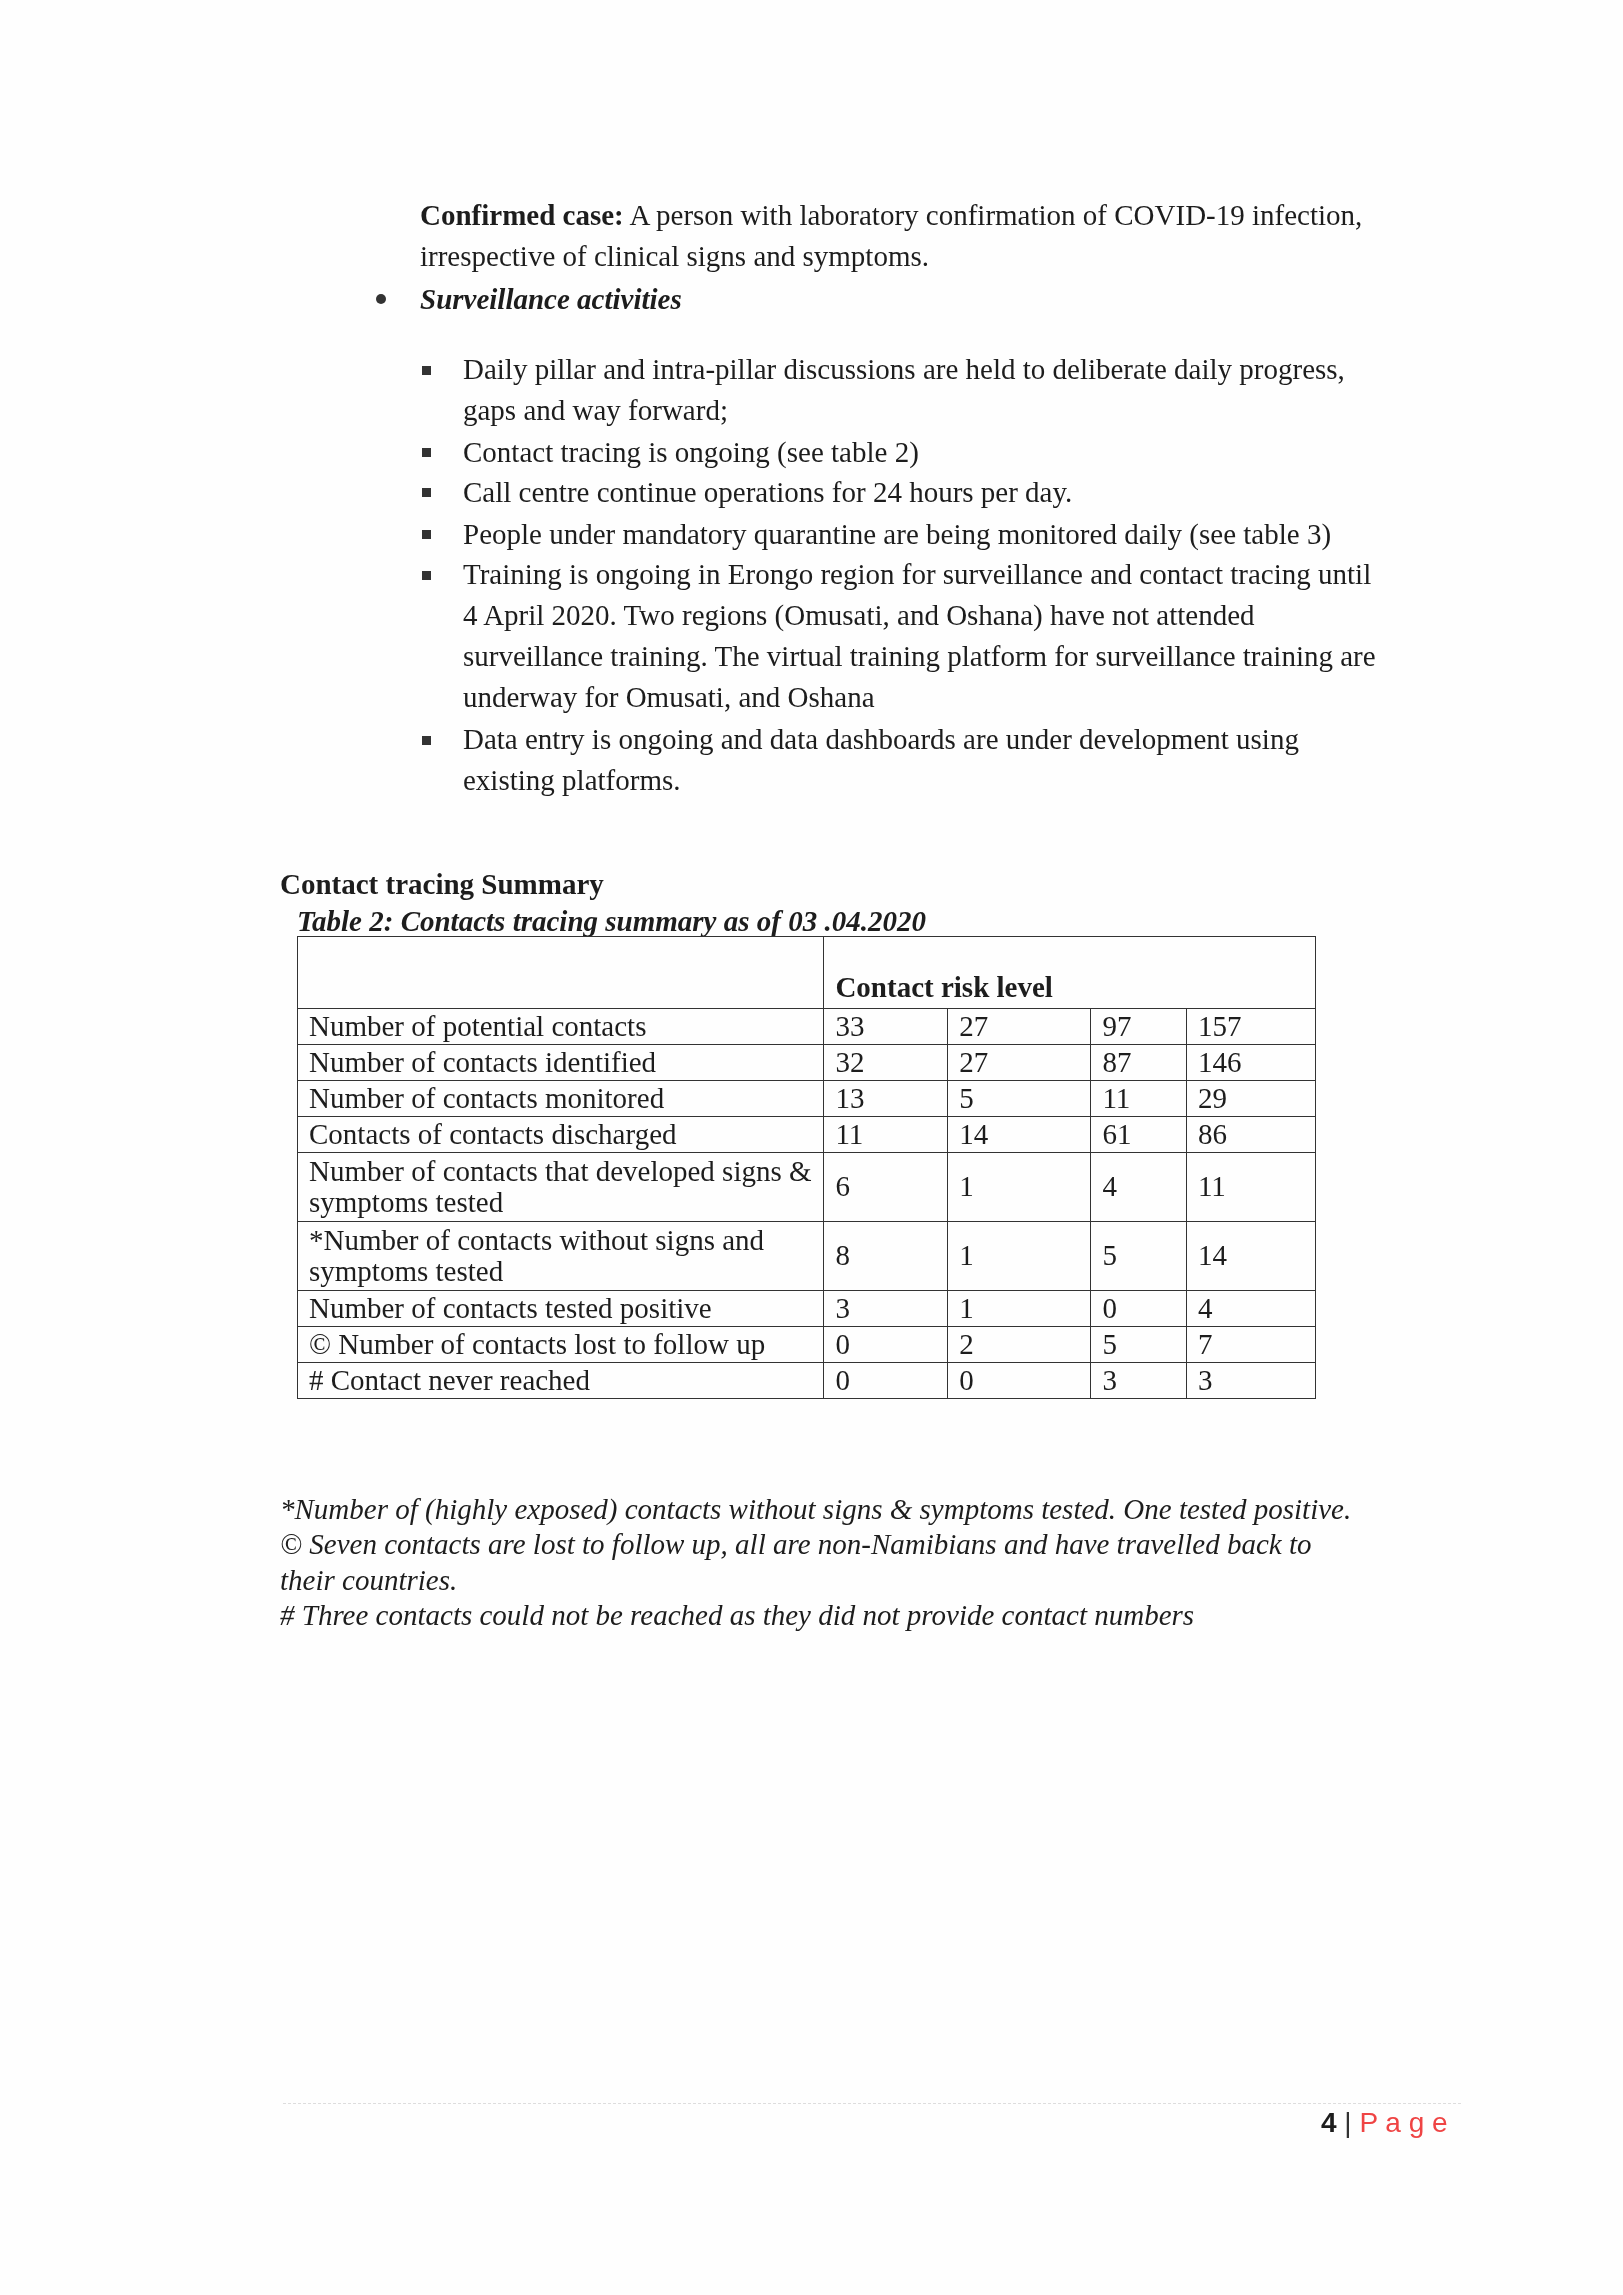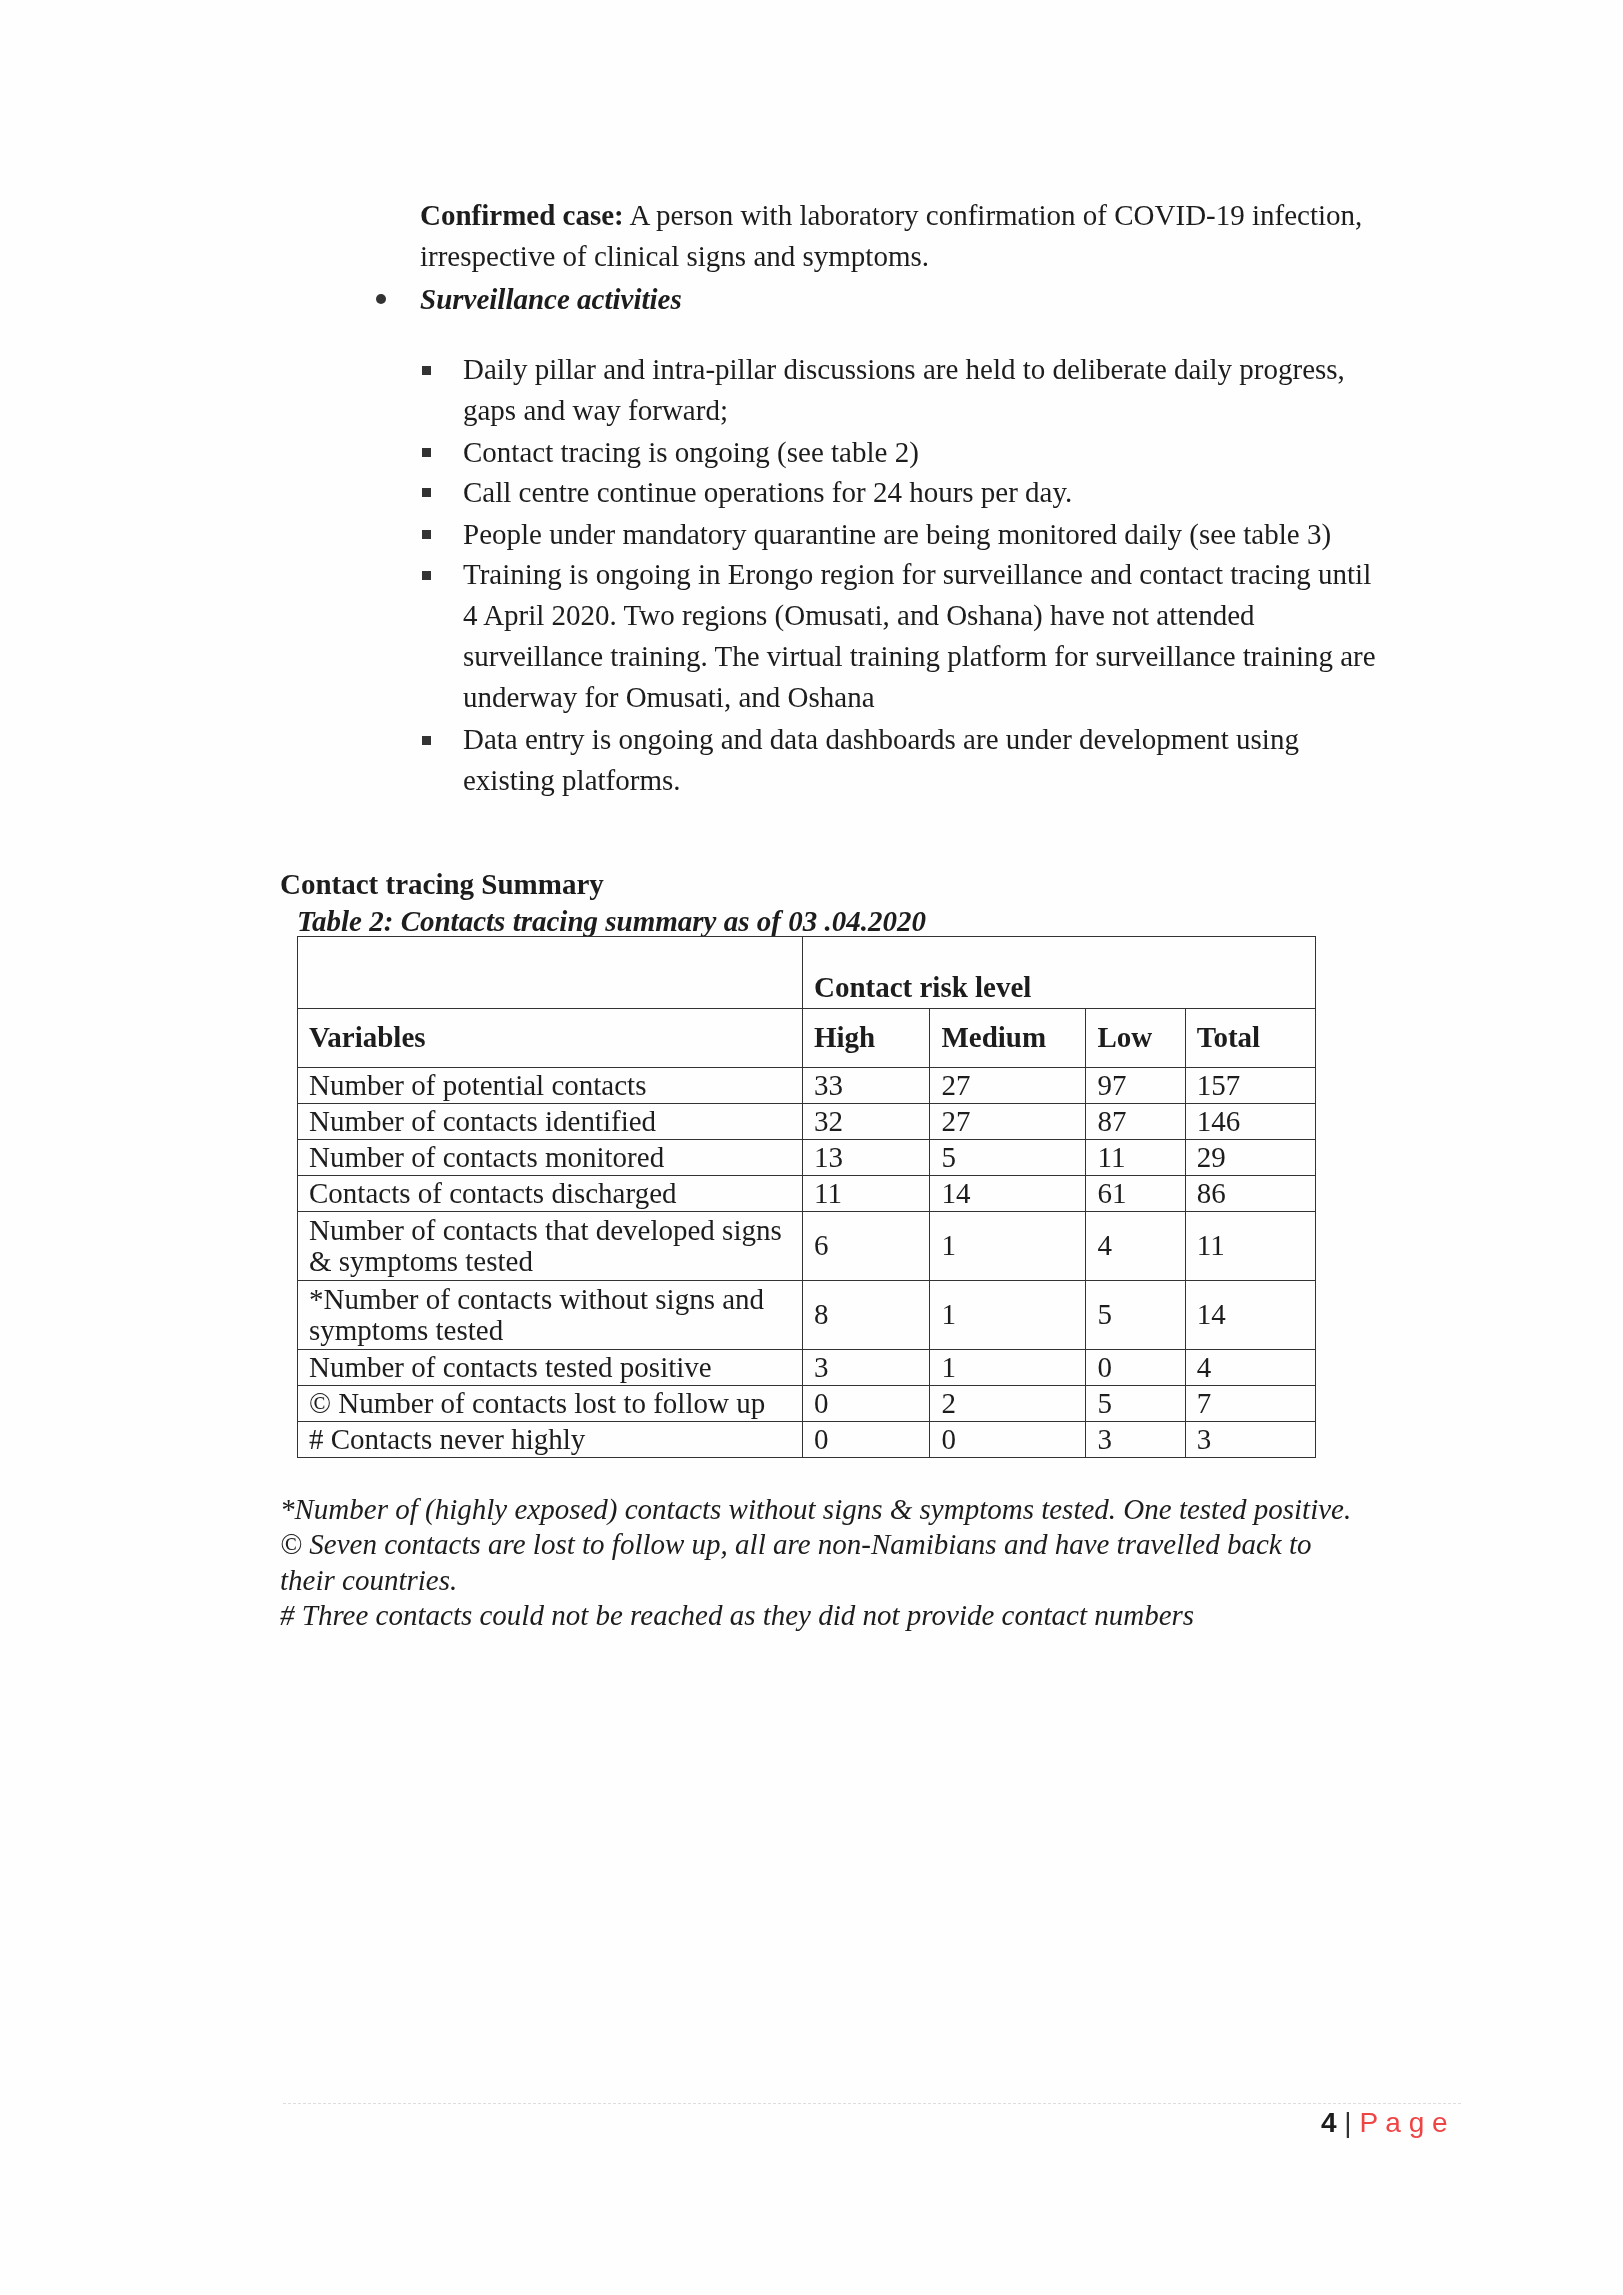--- a/index.html
+++ b/index.html
@@ -55,27 +55,20 @@
       <col style="width:141px">
       <col style="width:165px">
       <col style="width:106px">
       <col style="width:144px">
     </colgroup>
   <tbody>
       <tr class="h1">
     <td></td>
     <td colspan="4" class="b" style="vertical-align:bottom; padding-bottom:4.7px;">Contact risk level</td>
   </tr>
-  <tr class="h2" id="colhead">
-        <td class="b">Variables</td>
-        <td class="b">High</td>
-        <td class="b">Medium</td>
-        <td class="b">Low</td>
-        <td class="b">Total</td>
-      </tr>
   </tbody>
     <tbody id="tbody">
       <tr class="r">
         <td>Number of  potential contacts</td>
         <td>33</td>
         <td>27</td>
         <td>97</td>
         <td>157</td>
       </tr>
       <tr class="r">
@@ -121,21 +114,21 @@
         <td>4</td>
       </tr>
       <tr class="r">
         <td>© Number of contacts lost to follow up</td>
         <td>0</td>
         <td>2</td>
         <td>5</td>
         <td>7</td>
       </tr>
       <tr class="r">
-        <td># Contacts never highly</td>
+        <td># Contact never reached</td>
         <td>0</td>
         <td>0</td>
         <td>3</td>
         <td>3</td>
       </tr>
     </tbody>
 </table>
 
 <div id="notes">
     <div class="abs i" style="left: 280px; top: 1492px; font-size: 29px; line-height: 35px;">*Number of (highly exposed) contacts without signs &amp; symptoms tested. One tested positive.</div>

